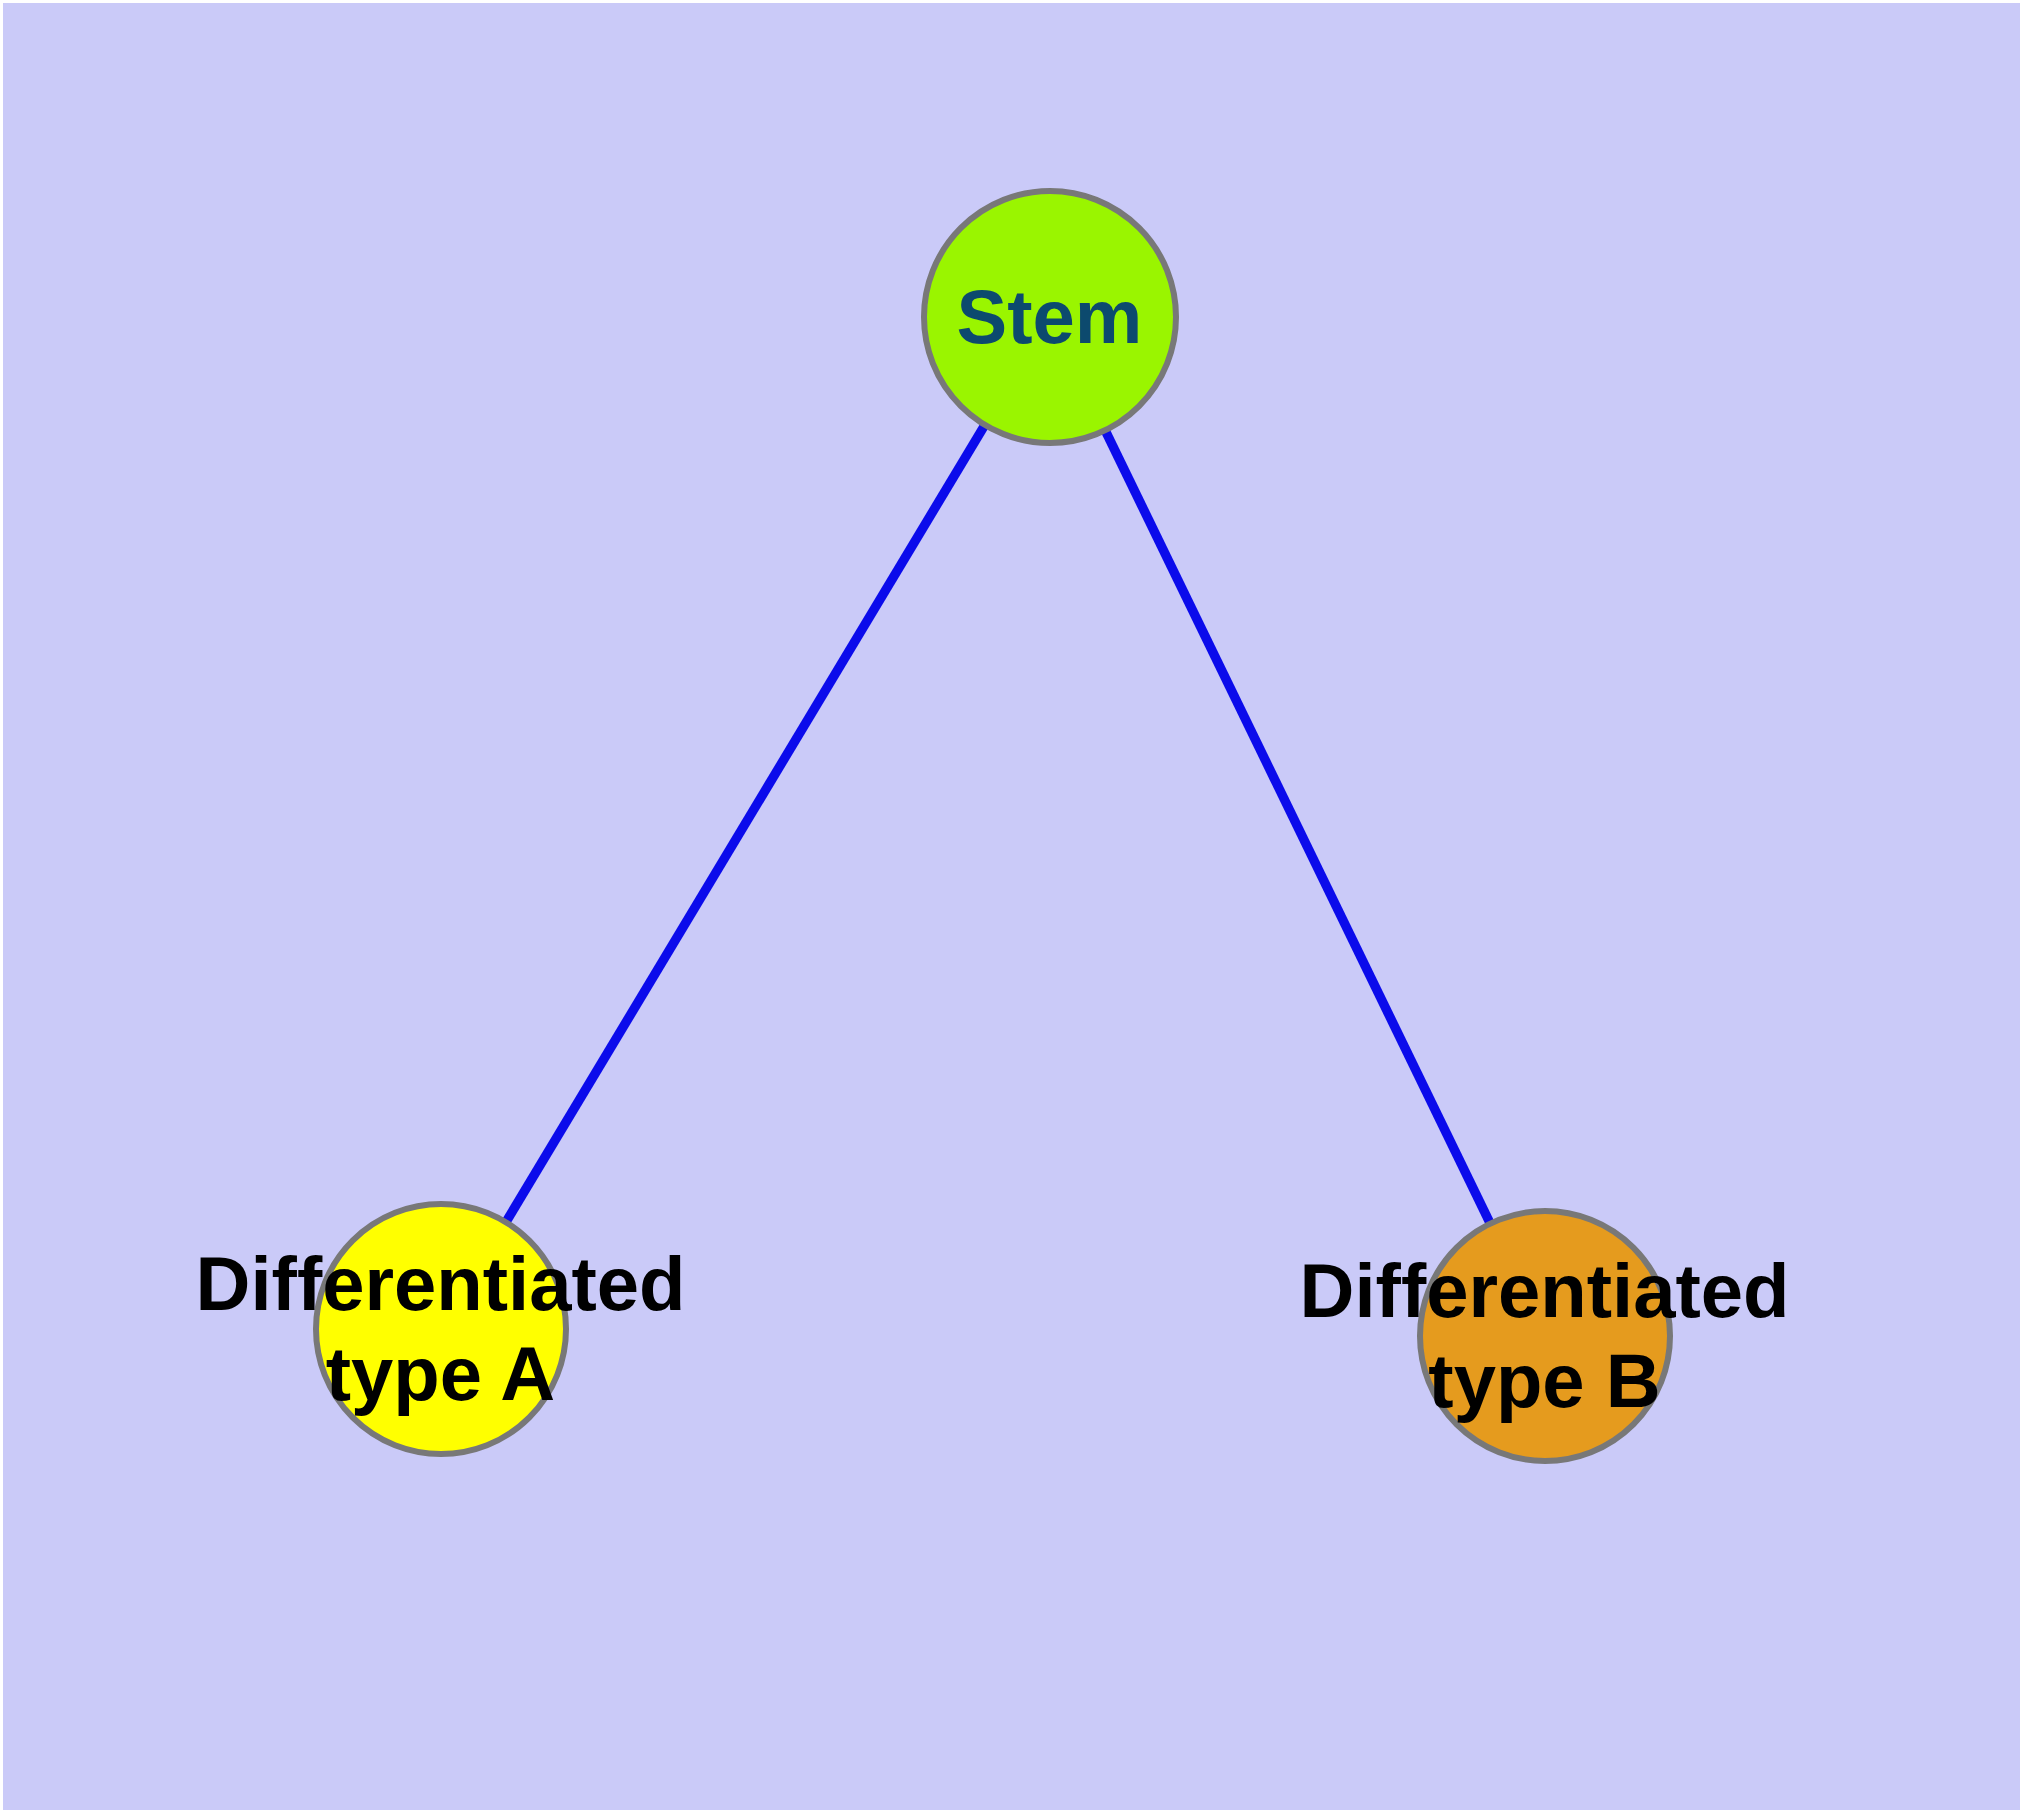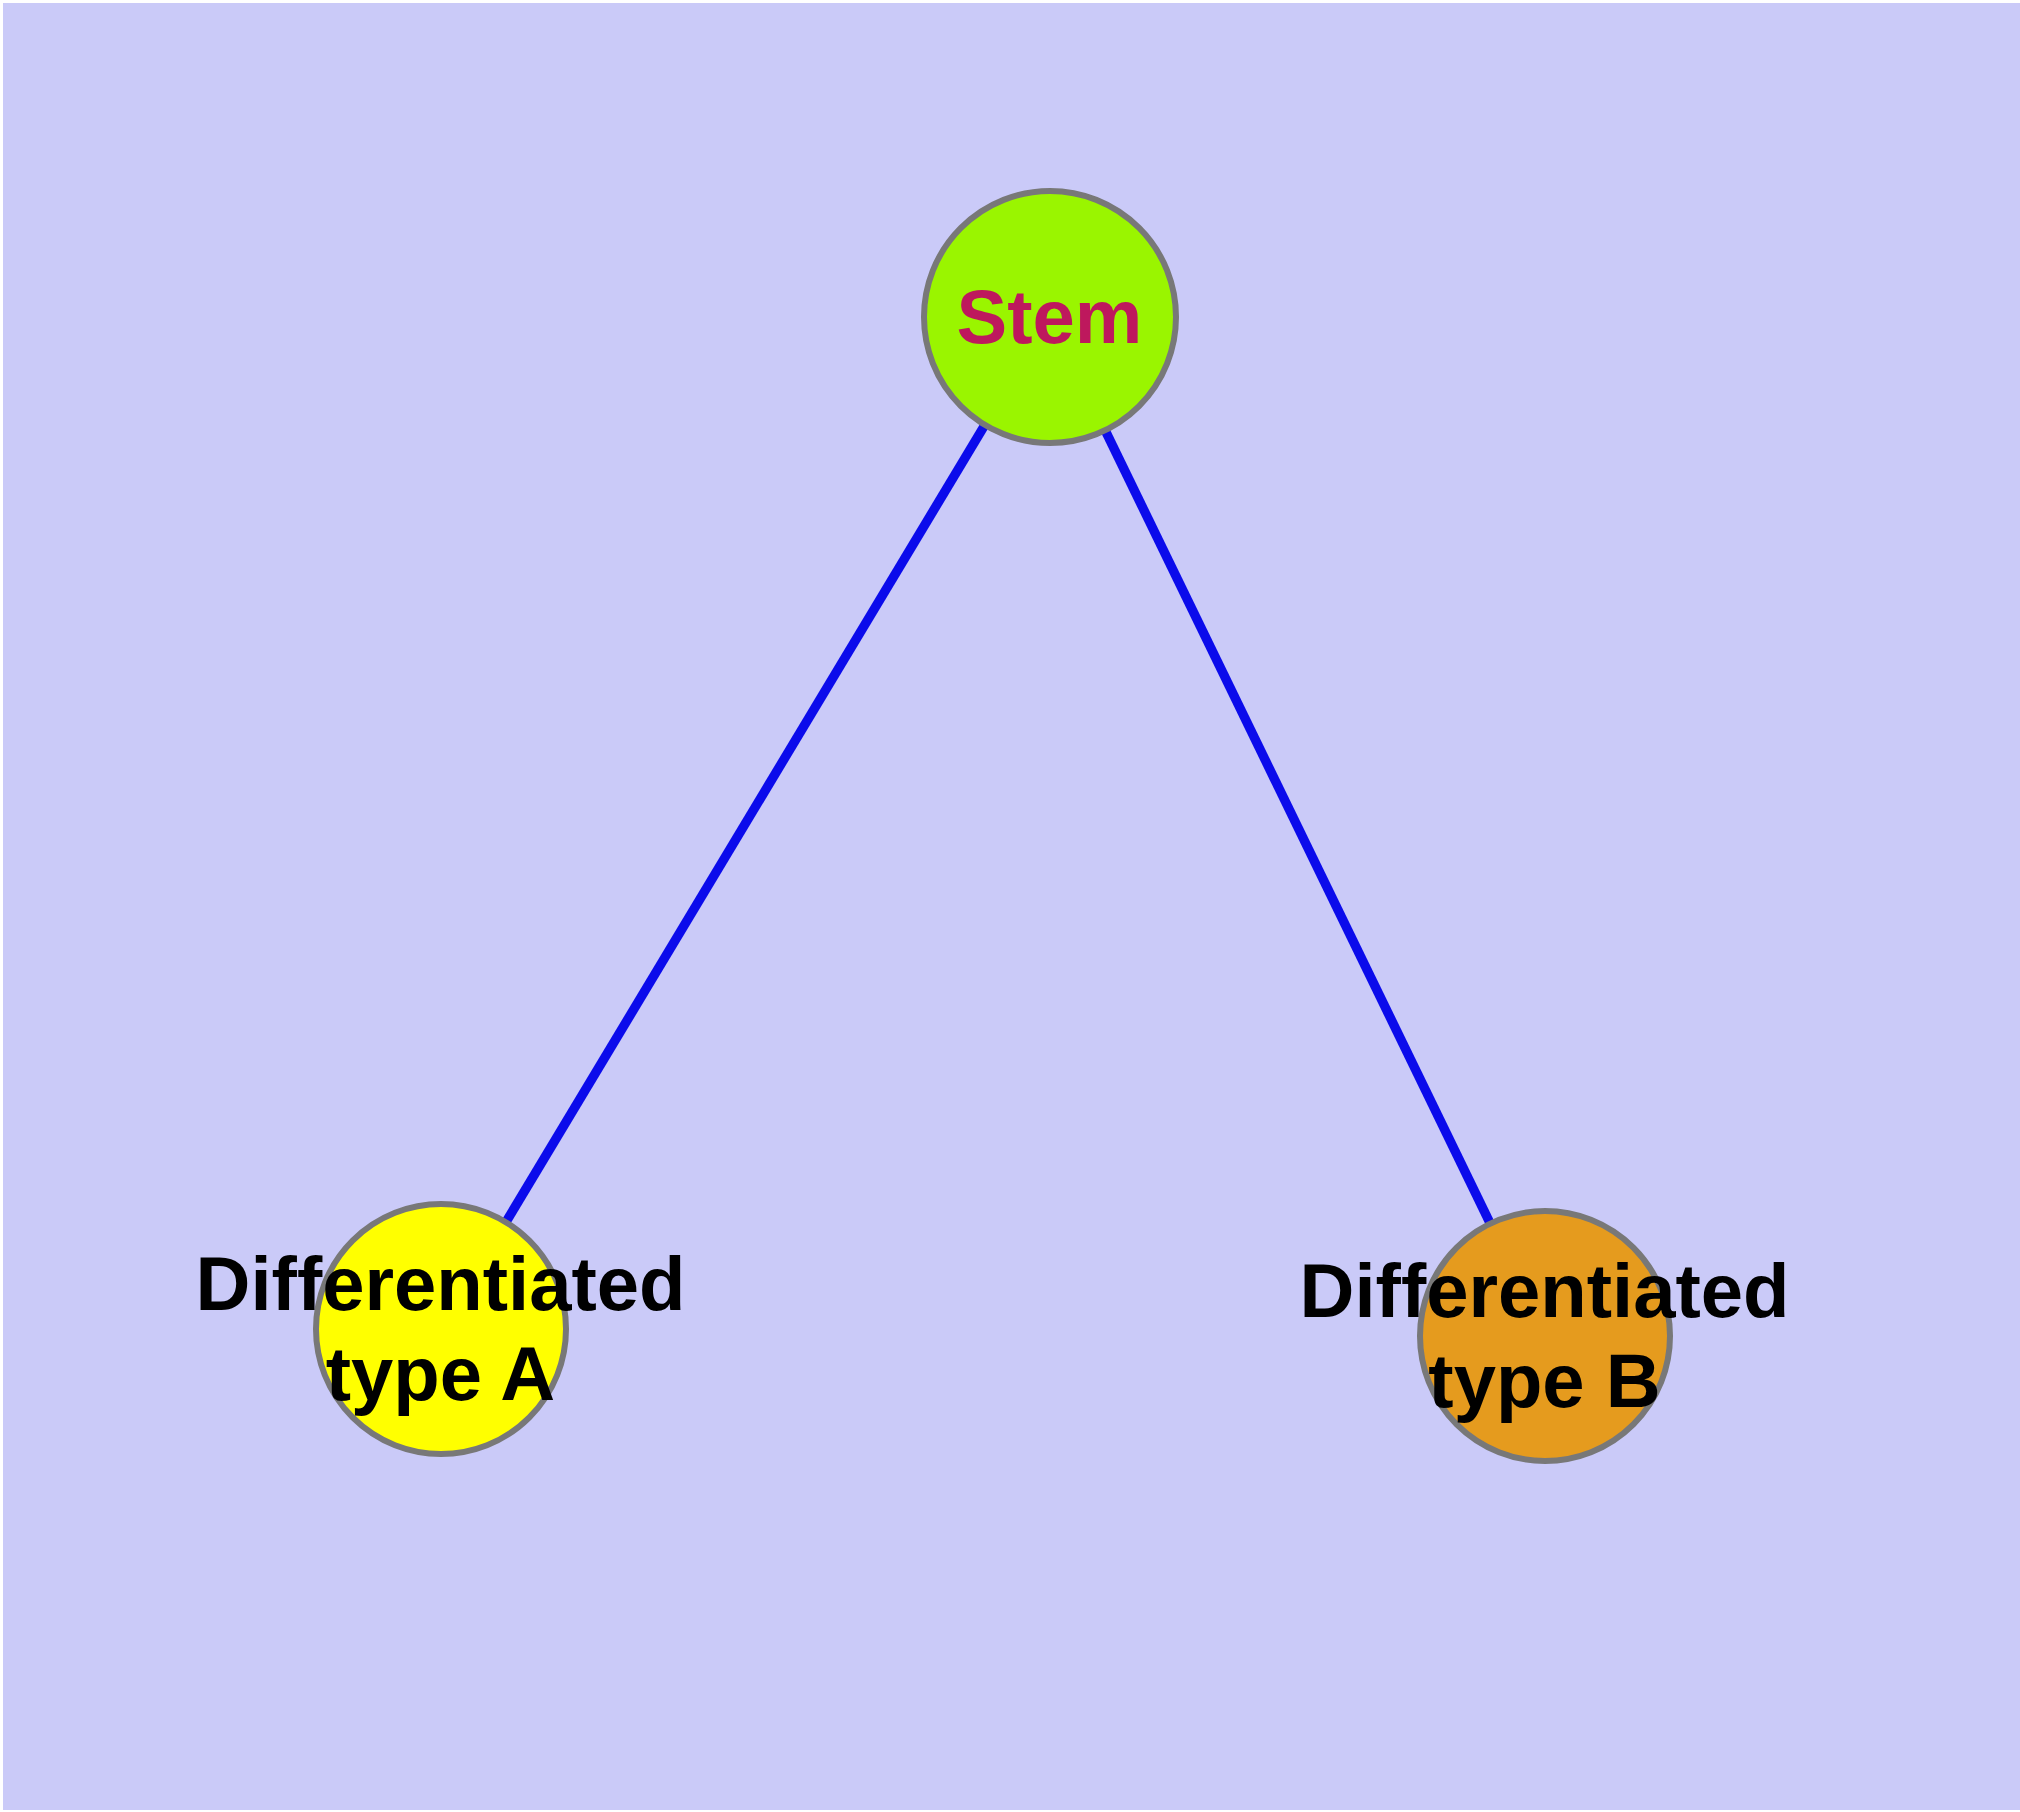--- a/index.html
+++ b/index.html
@@ -58,21 +58,21 @@
 <div class="page">
   <div class="canvas" style="background: rgb(202, 202, 248);">
 
     <svg class="edges" viewBox="0 0 2381 2131" width="2018" height="1806">
       <line x1="1235" y1="370" x2="517" y2="1565" stroke="#0B0BEB" stroke-width="11"></line>
       <line x1="1235" y1="370" x2="1819" y2="1573" stroke="#0B0BEB" stroke-width="11"></line>
     </svg>
 
     <div>
       <div class="circle" style="left: 918px; top: 185px; width: 258px; height: 258px; background: rgb(154, 245, 0); border-color: rgb(120, 120, 120); border-width: 6px;"></div>
-      <div class="label" style="left: 1047px; top: 314px; color: #be185d;">Stem</div>
+      <div class="label" style="left: 1047px; top: 314px; color: #0c4a6e;">Stem</div>
     </div>
 
     <div>
       <div class="circle" style="left: 310px; top: 1198px; width: 256px; height: 256px; background: rgb(255, 255, 0); border-color: rgb(120, 120, 120); border-width: 6px;"></div>
       <div class="label" style="left: 438px; top: 1326px; color: rgb(0, 0, 0);">Differentiated
 type A</div>
     </div>
 
     <div>
       <div class="circle" style="left: 1414px; top: 1205px; width: 256px; height: 256px; background: rgb(229, 155, 30); border-color: rgb(120, 120, 120); border-width: 6px;"></div>

